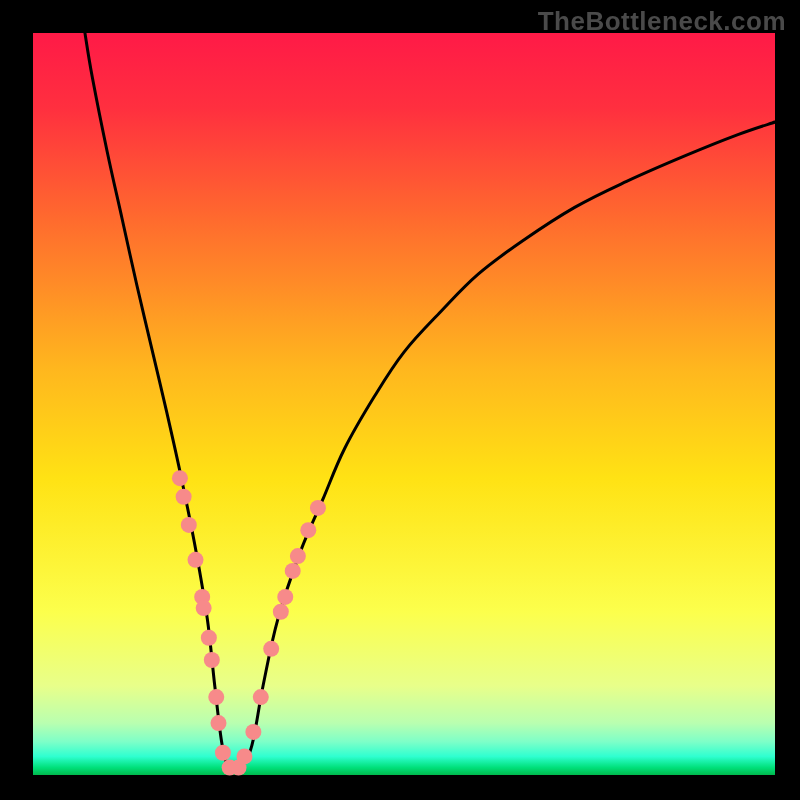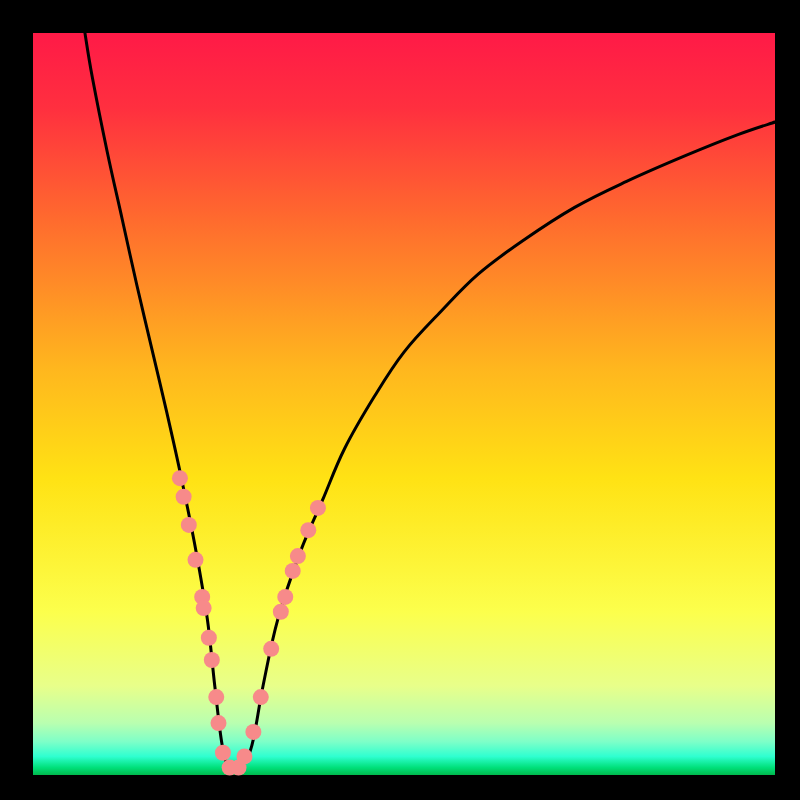--- a/index.html
+++ b/index.html
@@ -29,20 +29,21 @@
   }
   .plot {
     position: absolute;
     display: block;
   }
 </style>
 </head>
 <body>
 
 <div class="container">
+  <div class="watermark">TheBottleneck.com</div>
   <svg class="plot" width="800" height="800" viewBox="0 0 800 800">
     <defs>
       <linearGradient id="bg-grad" x1="0" y1="0" x2="0" y2="1">
           <stop offset="0.00%" stop-color="#ff1a47"></stop>
           <stop offset="10.00%" stop-color="#ff2f3f"></stop>
           <stop offset="25.00%" stop-color="#ff6a2e"></stop>
           <stop offset="45.00%" stop-color="#ffb61e"></stop>
           <stop offset="60.00%" stop-color="#ffe214"></stop>
           <stop offset="78.00%" stop-color="#fcff4c"></stop>
           <stop offset="88.00%" stop-color="#e8ff8a"></stop>

